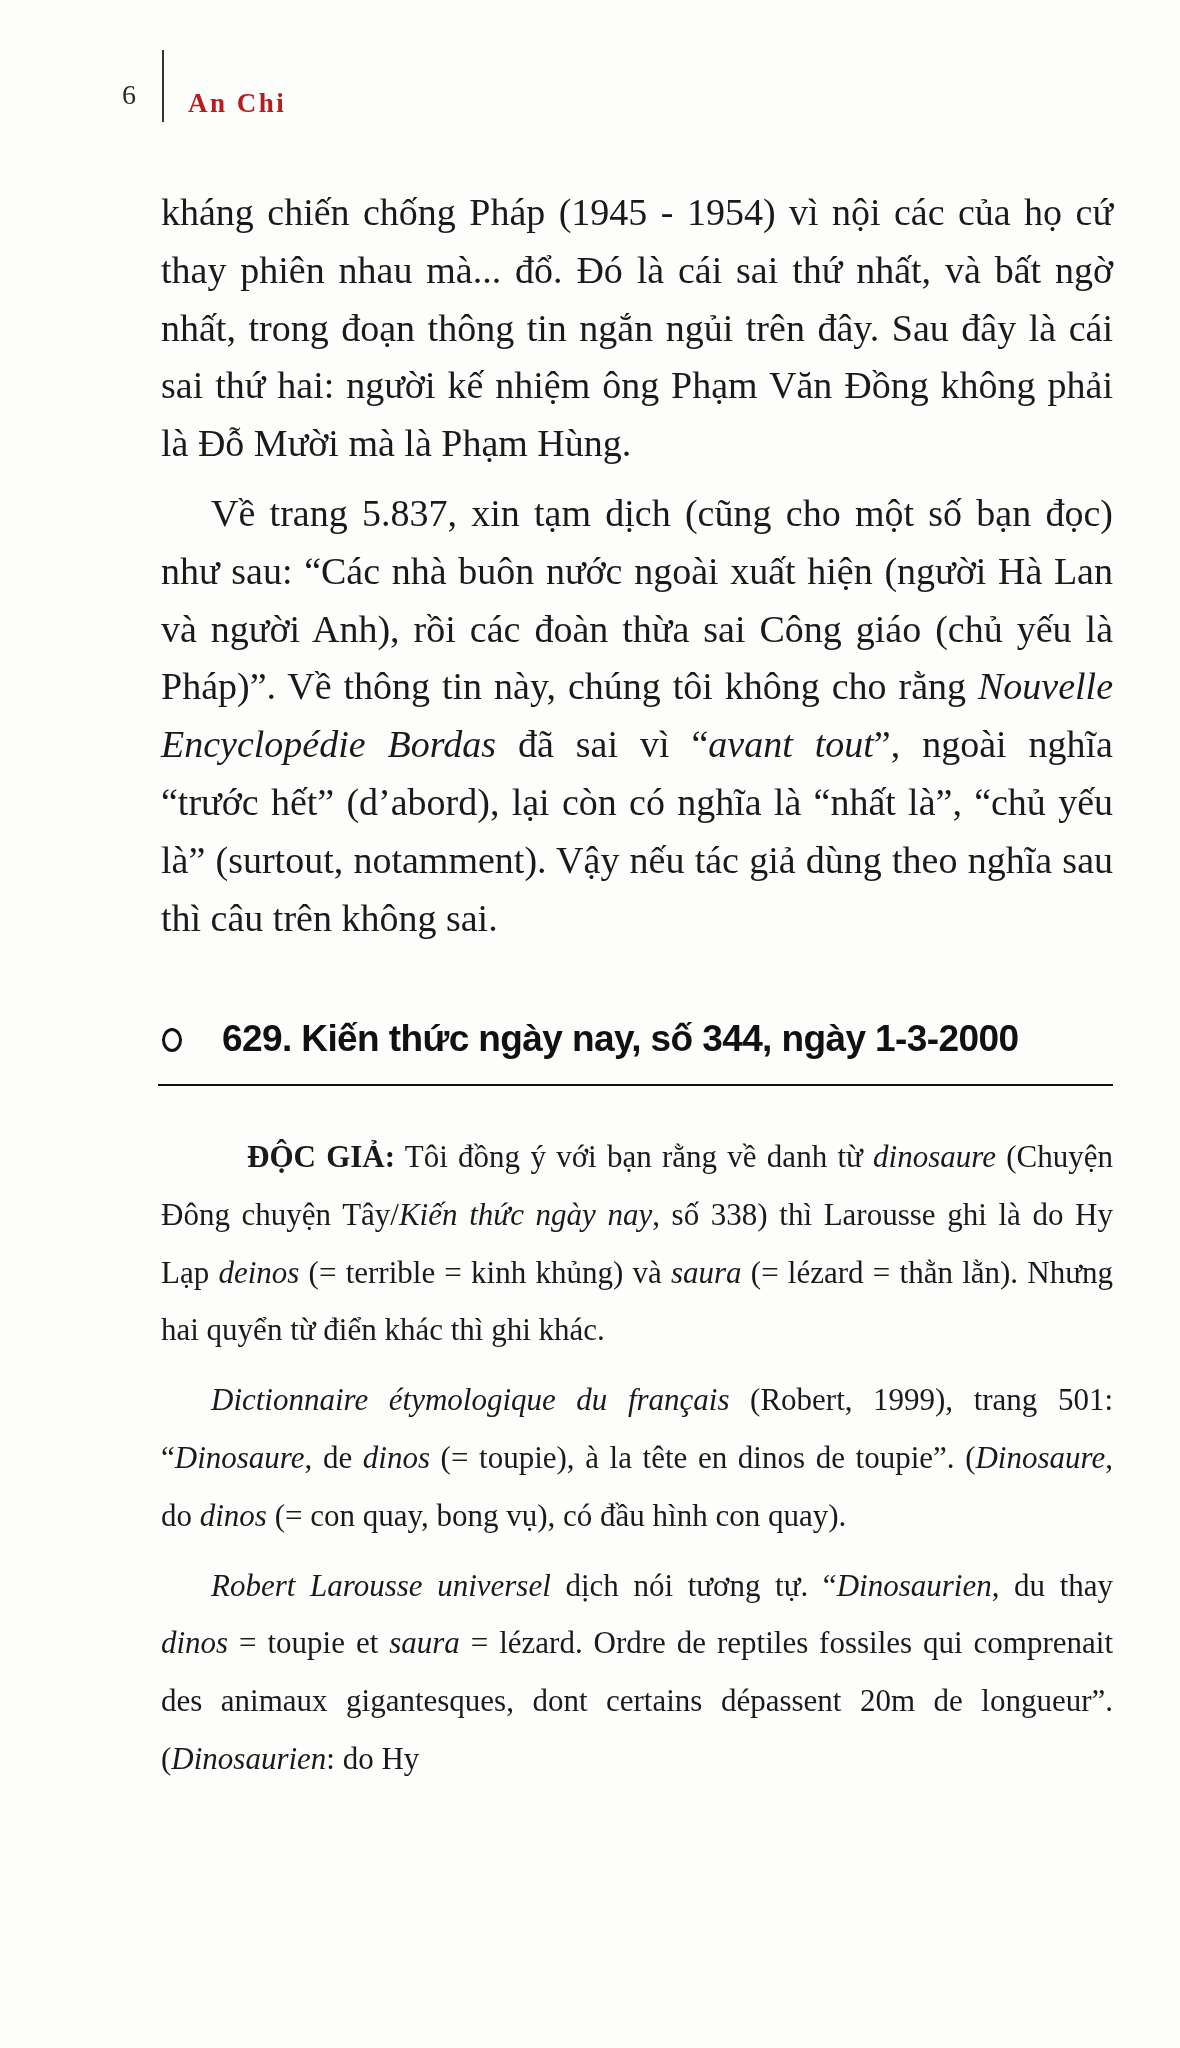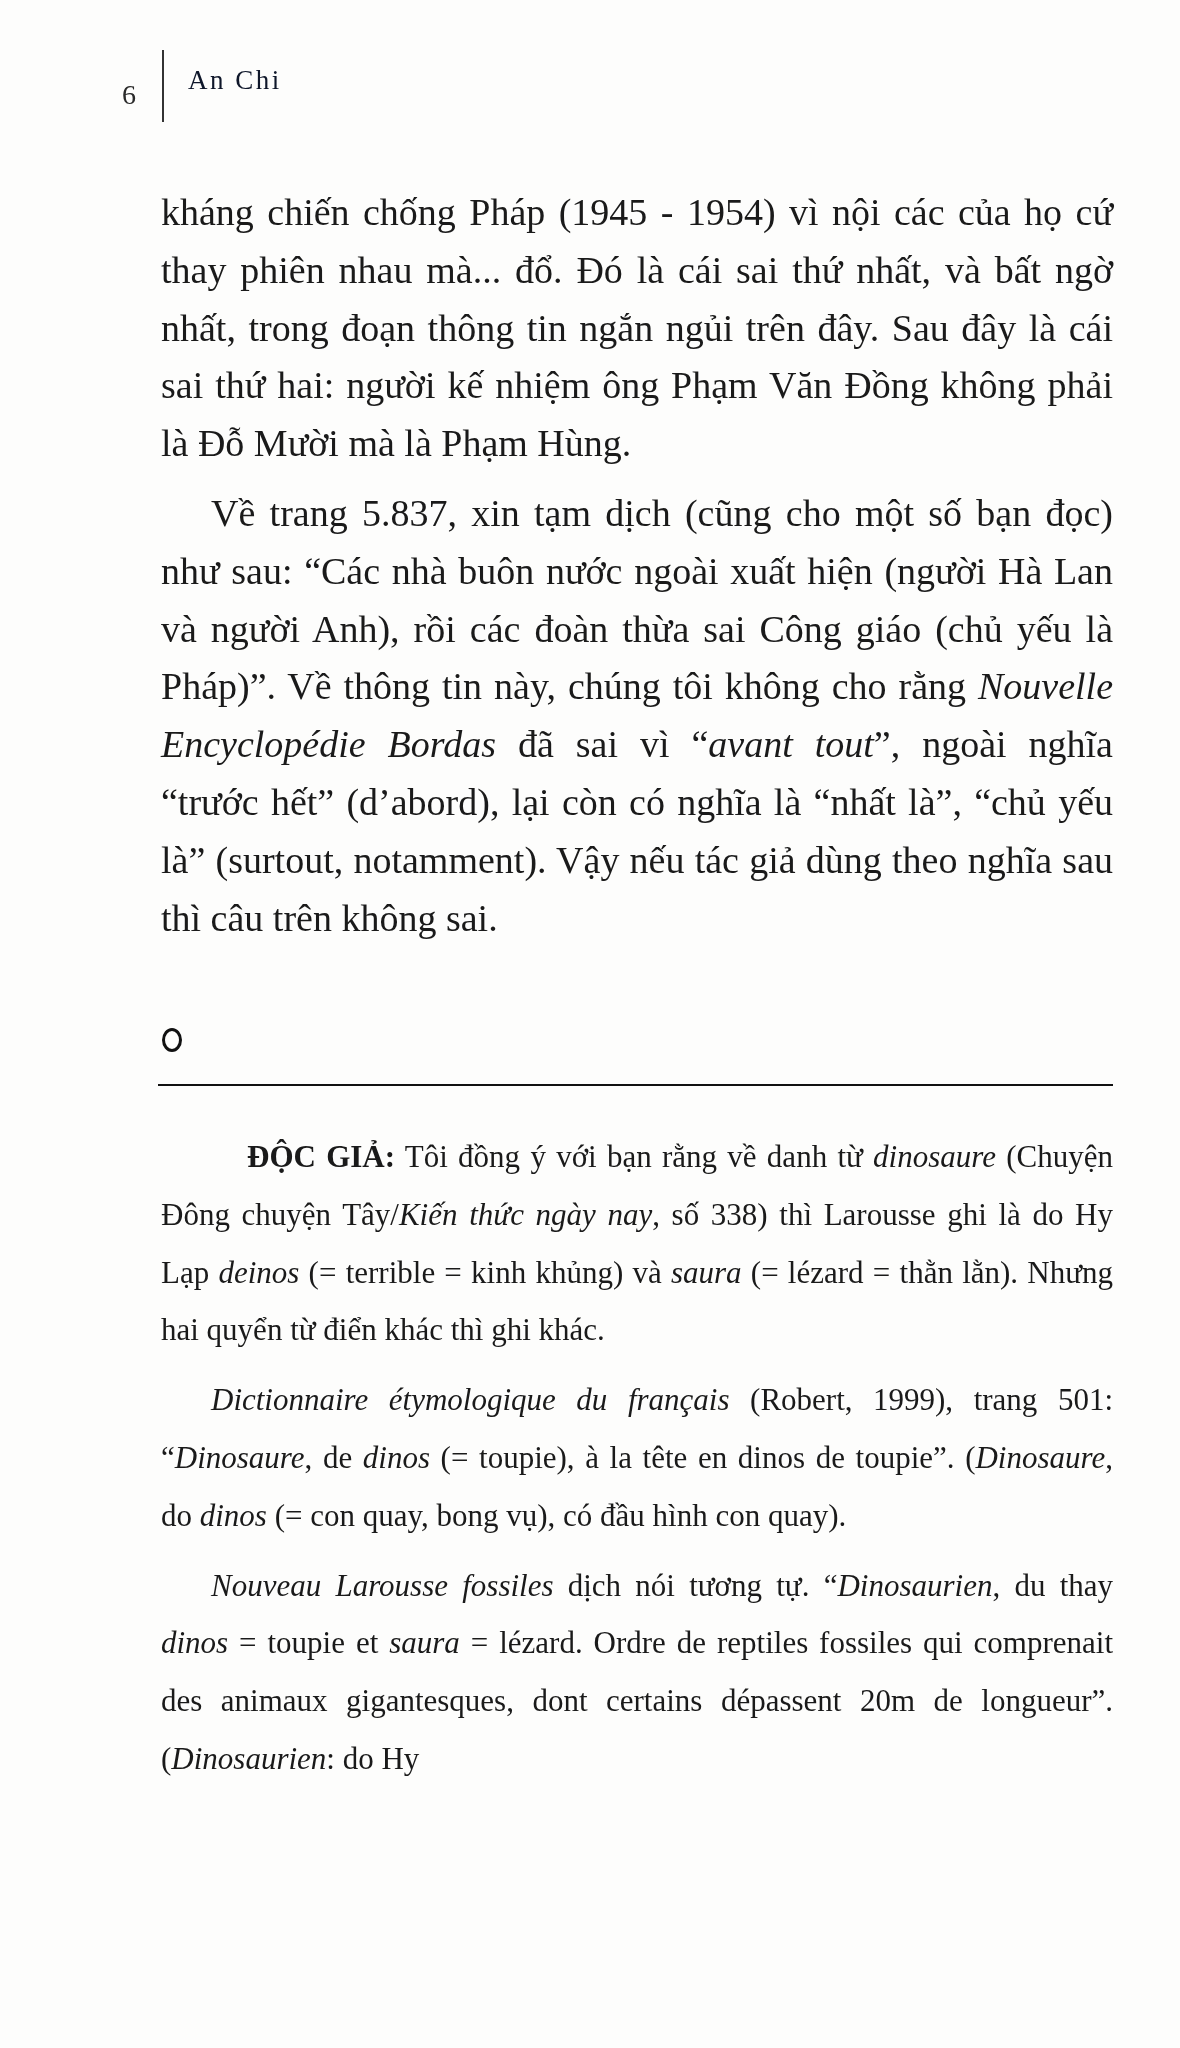--- a/index.html
+++ b/index.html
@@ -25,25 +25,26 @@
     color: #2a2a2a;
   }
   .header-divider {
     position: absolute;
     left: 162px; top: 50px;
     width: 2px; height: 72px;
     background: #333;
   }
   .header-author {
     position: absolute;
-    left: 188px; top: 63px;
+    left: 188px; top: 86px;
     font-size: 27px;
     line-height: 34px;
     letter-spacing: 2.5px;
-    color: #0f172a;
+    color: #b91c1c;
+    font-weight: bold;
   }
   .body-text {
     position: absolute;
     left: 161px;
     width: 952px;
     top: 184px;
     font-size: 38px;
     line-height: 57.8px;
     text-align: justify;
   }
@@ -108,20 +109,21 @@
   <span class="header-author">An Chi</span>
 </div>
 
 <div class="body-text">
   <p><span>kháng chiến chống Pháp (1945 - 1954) vì nội các của họ cứ thay phiên nhau mà... đổ. Đó là cái sai thứ nhất, và bất ngờ nhất, trong đoạn thông tin ngắn ngủi trên đây. Sau đây là cái sai thứ hai: người kế nhiệm ông Phạm Văn Đồng không phải là Đỗ Mười mà là Phạm Hùng.</span></p>
   <p class="indent"><span>Về trang 5.837, xin tạm dịch (cũng cho một số bạn đọc) như sau: “Các nhà buôn nước ngoài xuất hiện (người Hà Lan và người Anh), rồi các đoàn thừa sai Công giáo (chủ yếu là Pháp)”. Về thông tin này, chúng tôi không cho rằng </span><i>Nouvelle Encyclopédie Bordas</i><span> đã sai vì “</span><i>avant tout</i><span>”, ngoài nghĩa “trước hết” (d’abord), lại còn có nghĩa là “nhất là”, “chủ yếu là” (surtout, notamment). Vậy nếu tác giả dùng theo nghĩa sau thì câu trên không sai.</span></p>
 </div>
 
 <div class="section-heading">
   <span class="heading-bullet"></span>
+  <span class="heading-text">629. Kiến thức ngày nay, số 344, ngày 1-3-2000</span>
   <span class="heading-rule"></span>
 </div>
 
 <div class="body-text-2">
   <p class="indent"><b>ĐỘC GIẢ:</b><span> Tôi đồng ý với bạn rằng về danh từ </span><i>dinosaure</i><span> (Chuyện Đông chuyện Tây/</span><i>Kiến thức ngày nay</i><span>, số 338) thì Larousse ghi là do Hy Lạp </span><i>deinos</i><span> (= terrible = kinh khủng) và </span><i>saura</i><span> (= lézard = thằn lằn). Nhưng hai quyển từ điển khác thì ghi khác.</span></p>
   <p class="indent"><i>Dictionnaire étymologique du français</i><span> (Robert, 1999), trang 501: “</span><i>Dinosaure</i><span>, de </span><i>dinos</i><span> (= toupie), à la tête en dinos de toupie”. (</span><i>Dinosaure</i><span>, do </span><i>dinos</i><span> (= con quay, bong vụ), có đầu hình con quay).</span></p>
-  <p class="condensed-first indent"><i>Nouveau Larousse fossiles</i><span> dịch nói tương tự. “</span><i>Dinosaurien</i><span>, du thay </span><i>dinos</i><span> = toupie et </span><i>saura</i><span> = lézard. Ordre de reptiles fossiles qui comprenait des animaux gigantesques, dont certains dépassent 20m de longueur”. (</span><i>Dinosaurien</i><span>: do Hy</span></p>
+  <p class="condensed-first indent"><i>Robert Larousse universel</i><span> dịch nói tương tự. “</span><i>Dinosaurien</i><span>, du thay </span><i>dinos</i><span> = toupie et </span><i>saura</i><span> = lézard. Ordre de reptiles fossiles qui comprenait des animaux gigantesques, dont certains dépassent 20m de longueur”. (</span><i>Dinosaurien</i><span>: do Hy</span></p>
 </div>
 
 </body></html>

